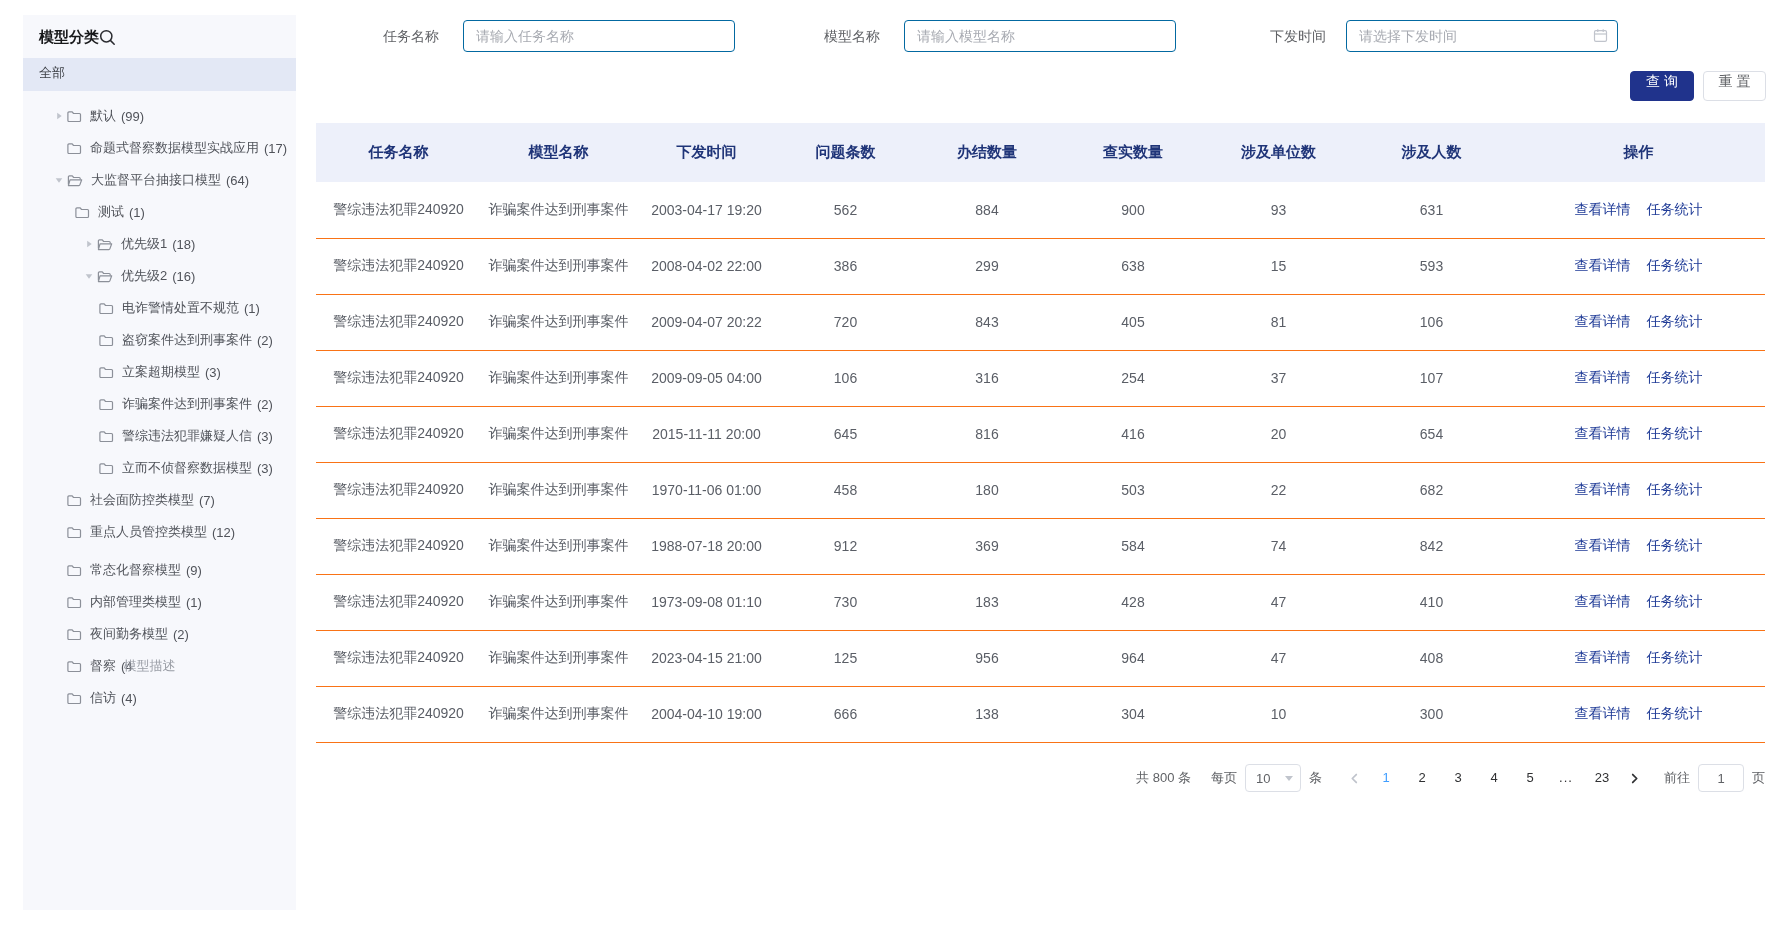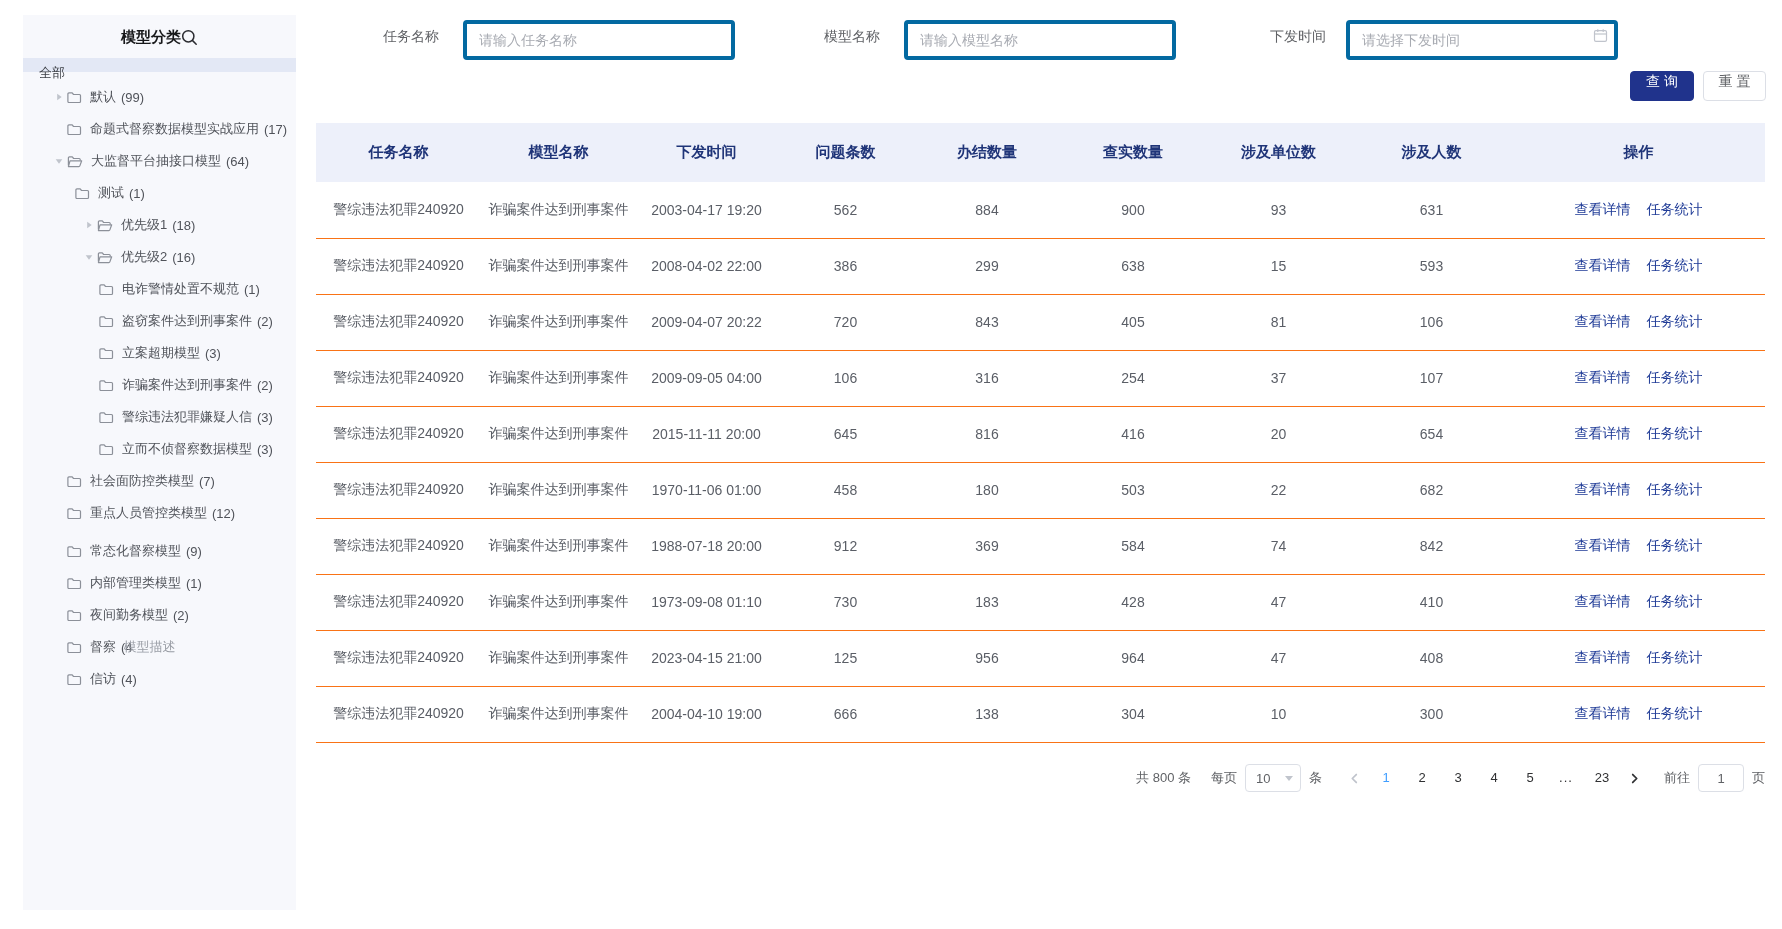--- a/index.html
+++ b/index.html
@@ -10,40 +10,40 @@
   }
   *{box-sizing:border-box;}
   html,body{margin:0;padding:0;}
   body{
     width:1782px;height:929px;position:relative;overflow:hidden;
     background:#ffffff;color:#303133;
     font-family:"Liberation Sans","DejaVu Sans",sans-serif;
   }
   
   .sidebar{position:absolute;left:23px;top:15px;width:273px;height:895px;background:#f7f8fc;}
-  .sb-head{display:flex;align-items:center;justify-content:center;padding:13px 16px 11px 16px;}
+  .sb-head{display:flex;align-items:center;justify-content:flex-start;padding:13px 16px 11px 16px;}
   .sb-title{font-size:15px;font-weight:700;color:#17181a;}
   .sb-search{display:flex;align-items:center;cursor:pointer;}
-  .sb-all{height:14px;line-height:30px;background:#e3e8f5;padding-left:16px;font-size:13px;color:#3c3f45;cursor:pointer;}
+  .sb-all{height:33px;line-height:30px;background:#e3e8f5;padding-left:16px;font-size:13px;color:#3c3f45;cursor:pointer;}
   .tree{padding-top:9px;}
   .tree-item{height:32px;display:flex;align-items:center;font-size:13px;color:#50535a;cursor:pointer;position:relative;white-space:nowrap;}
   .tree-item.gap{margin-top:6px;}
   .tree-item .caret{width:16px;height:16px;display:flex;align-items:center;justify-content:center;flex:none;}
   .tree-item .folder{display:flex;align-items:center;flex:none;margin-right:8px;}
   .t-count{margin-left:5px;}
   .t-overlay{color:#999da5;margin-left:-9px;background:transparent;}
   .lvl-0{padding-left:28px;}
   .lvl-1{padding-left:36px;}
   .lvl-2{padding-left:58px;}
   .lvl-3{padding-left:60px;}
   
   .main{position:absolute;left:316px;top:0;width:1449px;height:929px;}
   .filters{position:relative;height:123px;}
   .f-label{position:absolute;top:20px;height:32px;line-height:32px;font-size:14px;color:#606266;}
-  .f-input,.date-input{position:absolute;top:20px;height:40px;width:272px;border:4px solid #0369a1;border-radius:4px;background:#fff;padding:0 12px;font-size:14px;color:#303133;outline:none;}
+  .f-input,.date-input{position:absolute;top:20px;height:32px;width:272px;border:1px solid #0369a1;border-radius:4px;background:#fff;padding:0 12px;font-size:14px;color:#303133;outline:none;}
   .f-input::placeholder,.date-input::placeholder{color:#a8abb2;}
   .date-wrap{position:absolute;top:20px;height:32px;width:272px;}
   .date-wrap .date-input{position:absolute;left:0;top:0;width:100%;padding-right:34px;}
   .cal-icon{position:absolute;right:10px;top:8px;pointer-events:none;display:flex;}
   .btn{position:absolute;top:71px;height:30px;border-radius:4px;font-size:14px;display:flex;align-items:flex-start;justify-content:center;cursor:pointer;font-family:inherit;}
   .btn span{letter-spacing:4px;margin-right:-4px;}
   .btn-primary{left:1314px;width:64px;background:var(--primary);color:#fff;border:1px solid var(--primary);}
   .btn-plain{left:1387px;width:63px;background:#fff;color:#606266;border:1px solid #dcdfe6;}
   
   .data-table{position:absolute;left:0;top:123px;width:1449px;border-collapse:collapse;table-layout:fixed;}

